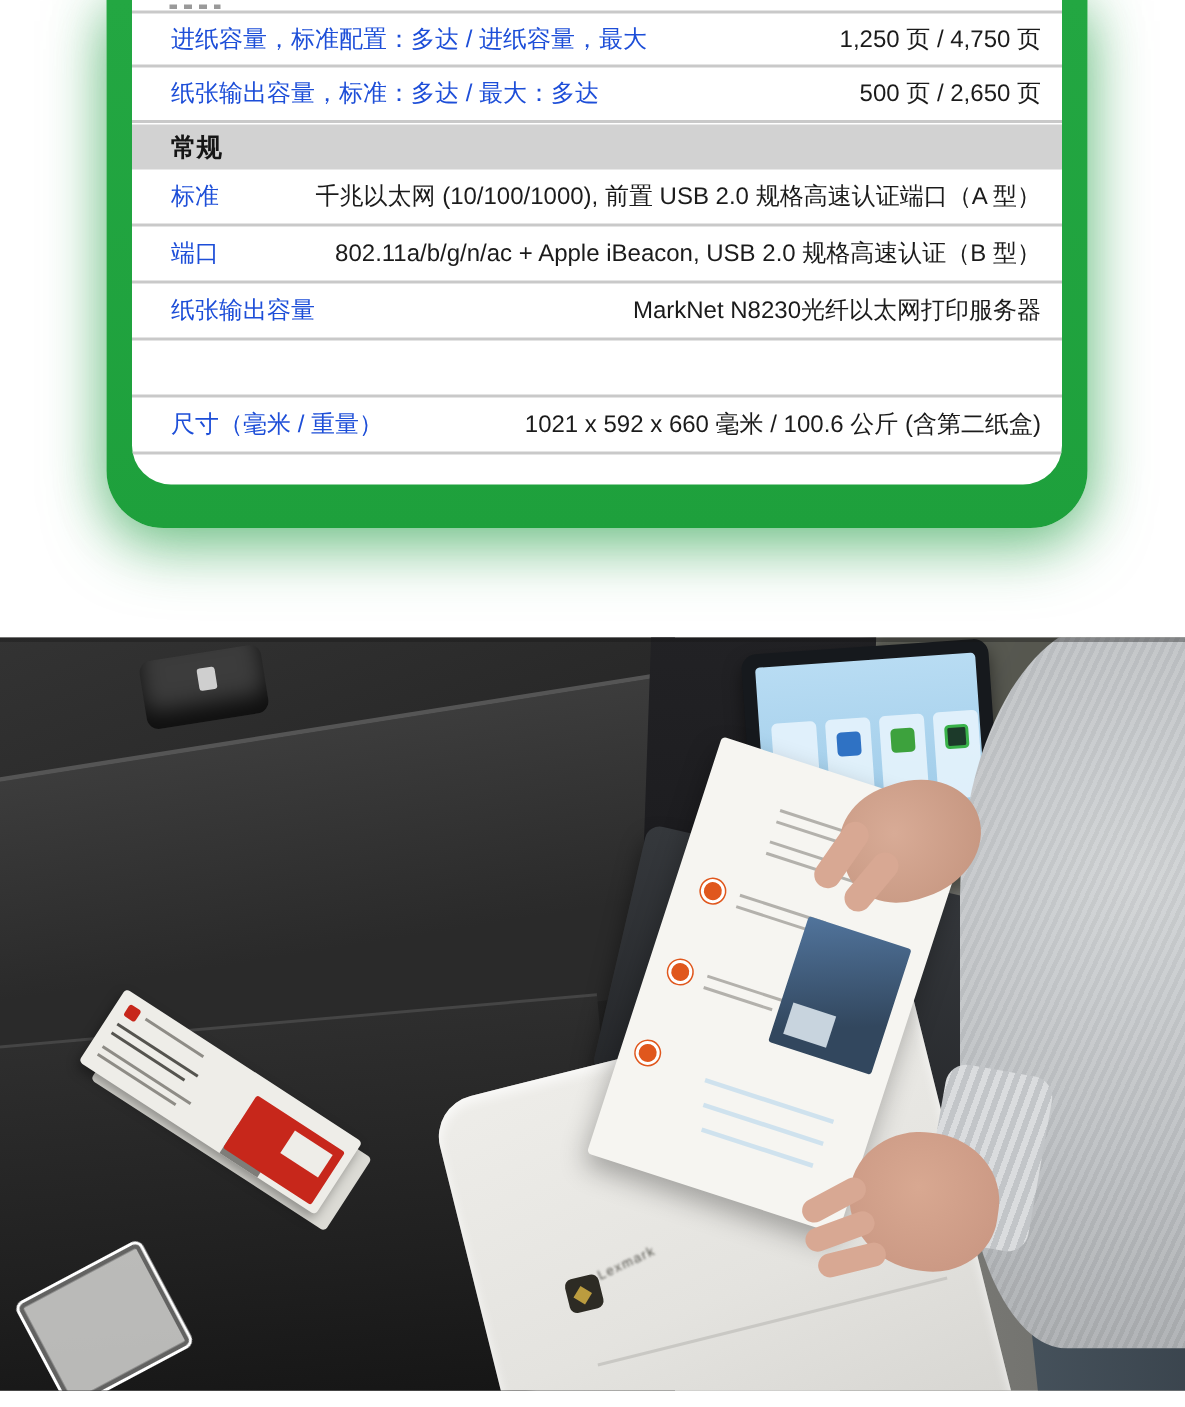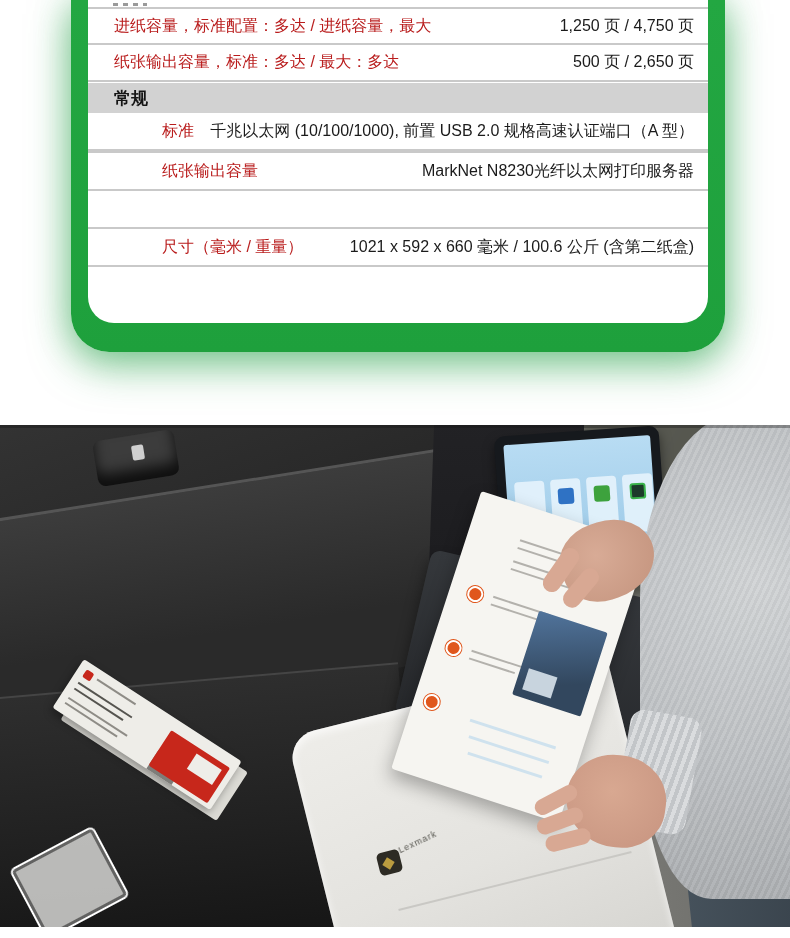--- a/index.html
+++ b/index.html
@@ -13,37 +13,37 @@
     border-radius: 0 0 38px 38px;
     box-shadow: 0 14px 40px rgba(46, 164, 79, 0.55), 0 0 34px rgba(46, 164, 79, 0.35);
   }
   .spec-white {
     position: absolute; left: 17px; right: 17px; top: 0; bottom: 29px;
     background: #ffffff; border-radius: 0 0 26px 26px; overflow: hidden;
   }
   .row { display: flex; align-items: center; width: 100%; }
   .row .cell-label {
     padding-left: 26px; padding-right: 10px; white-space: nowrap;
-    font-size: 16px; color: #b91c1c;
+    font-size: 16px; color: #1d4ed8;
   }
   .row .cell-value {
     flex: 1; text-align: right; font-size: 16px; color: #1b1b1b;
     padding-right: 14px; white-space: nowrap;
   }
   .divider { height: 2px; background: #c9c9c9; width: 100%; }
   .partial-row { height: 7px; position: relative; }
   .frag { position: absolute; left: 25px; bottom: 1px; width: 34px; height: 3px;
     background: repeating-linear-gradient(90deg,#9a9a9a 0 5px, transparent 5px 10px); }
   .r-top { height: 34px; }
   .r-top2 { height: 35px; }
   .sec-header {
     margin-top: 1px; height: 30px; background: #d2d2d2; display: flex; align-items: center;
     padding-left: 26px; font-size: 17px; font-weight: bold; color: #151515;
   }
-  .r-body { height: 36px; padding-left: 48px; }
+  .r-body { height: 36px; }
 
   
   .photo { position: absolute; left: 0; top: 425px; width: 790px; height: 502px;
     overflow: hidden; background: linear-gradient(100deg, #989896 0%, #8d8d8b 55%, #83837f 100%); }
   .abs { position: absolute; }
 
   .wall-dark { left: 580px; top: -10px; width: 220px; height: 180px;
     background: linear-gradient(120deg, #5c5d55, #4b4c45); filter: blur(5px); }
   .floor-right { left: 560px; top: 400px; width: 240px; height: 110px;
     background: linear-gradient(90deg, #7f7f7b, #6a6a66); }
@@ -174,20 +174,24 @@
     <div class="divider"></div>
 
     <div class="sec-header">常规</div>
 
     <div class="row r-body">
       <div class="cell-label">标准</div>
       <div class="cell-value">千兆以太网 (10/100/1000), 前置 USB 2.0 规格高速认证端口（A 型）</div>
     </div>
     <div class="divider"></div>
 
+    <div class="row r-body">
+      <div class="cell-label">端口</div>
+      <div class="cell-value">802.11a/b/g/n/ac + Apple iBeacon, USB 2.0 规格高速认证（B 型）</div>
+    </div>
     <div class="divider"></div>
 
     <div class="row r-body">
       <div class="cell-label">纸张输出容量</div>
       <div class="cell-value">MarkNet N8230光纤以太网打印服务器</div>
     </div>
     <div class="divider"></div>
 
     <div class="row r-body">
     </div>

